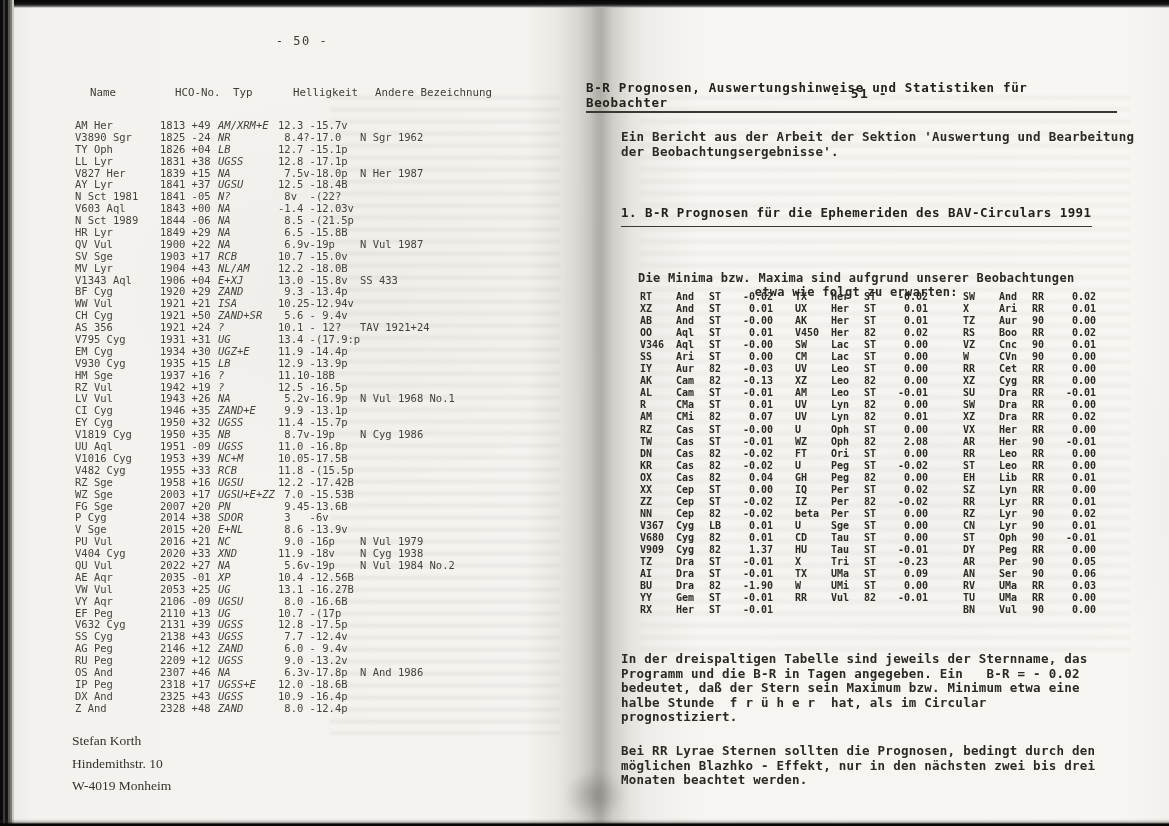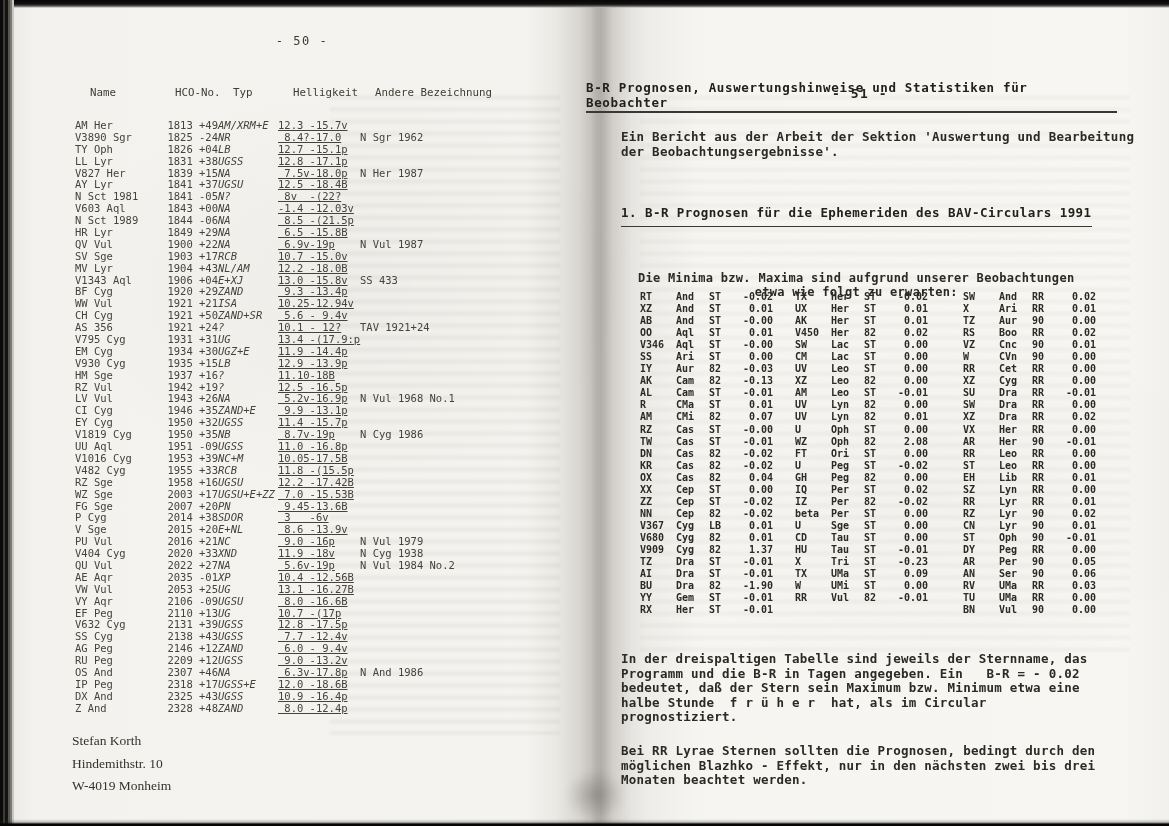--- a/index.html
+++ b/index.html
@@ -31,21 +31,21 @@
 
   
   .lp{color:#45423a;}
   .lp-num{position:absolute;top:34px;left:262px;width:80px;text-align:center;
     font-size:12px;letter-spacing:1.5px;color:#3c3a33;}
   .l-head{position:absolute;top:86px;left:75px;font-size:10.8px;color:#403d35;padding-left:15px;}
   .l-head span{display:inline-block;white-space:pre;}
   .l-rows{position:absolute;top:120px;left:75px;font-size:10.5px;line-height:11.9px;color:#46433b;}
   .lrow{height:11.9px;white-space:nowrap;}
   .lc{display:inline-block;white-space:pre;vertical-align:top;}
-  .lc0{width:85px;} .lc1{width:58px;text-align:right;} .lc2{width:60px;font-style:italic;} .lc3{width:82px;text-decoration:underline;} .lc4{width:140px;}
+  .lc0{width:85px;} .lc1{width:58px;} .lc2{width:60px;font-style:italic;} .lc3{width:82px;} .lc4{width:140px;}
   .hc0{width:85px;} .hc1{width:58px;} .hc2{width:60px;} .hc3{width:82px;}
   .l-footer{position:absolute;top:733px;left:72px;font-family:"Liberation Serif",serif;
     font-size:13.5px;color:#34322c;}
   .l-footer div{margin-bottom:6.5px;}
 
   
   .rp{color:#2c2a24;font-weight:bold;}
   .rp-num{position:absolute;top:58px;left:832px;width:80px;
     font-size:13px;letter-spacing:1.5px;color:#26241e;font-weight:bold;margin-top:28px;}
   .r-title{position:absolute;top:80px;left:586px;width:531px;font-size:12.5px;letter-spacing:0.65px;

